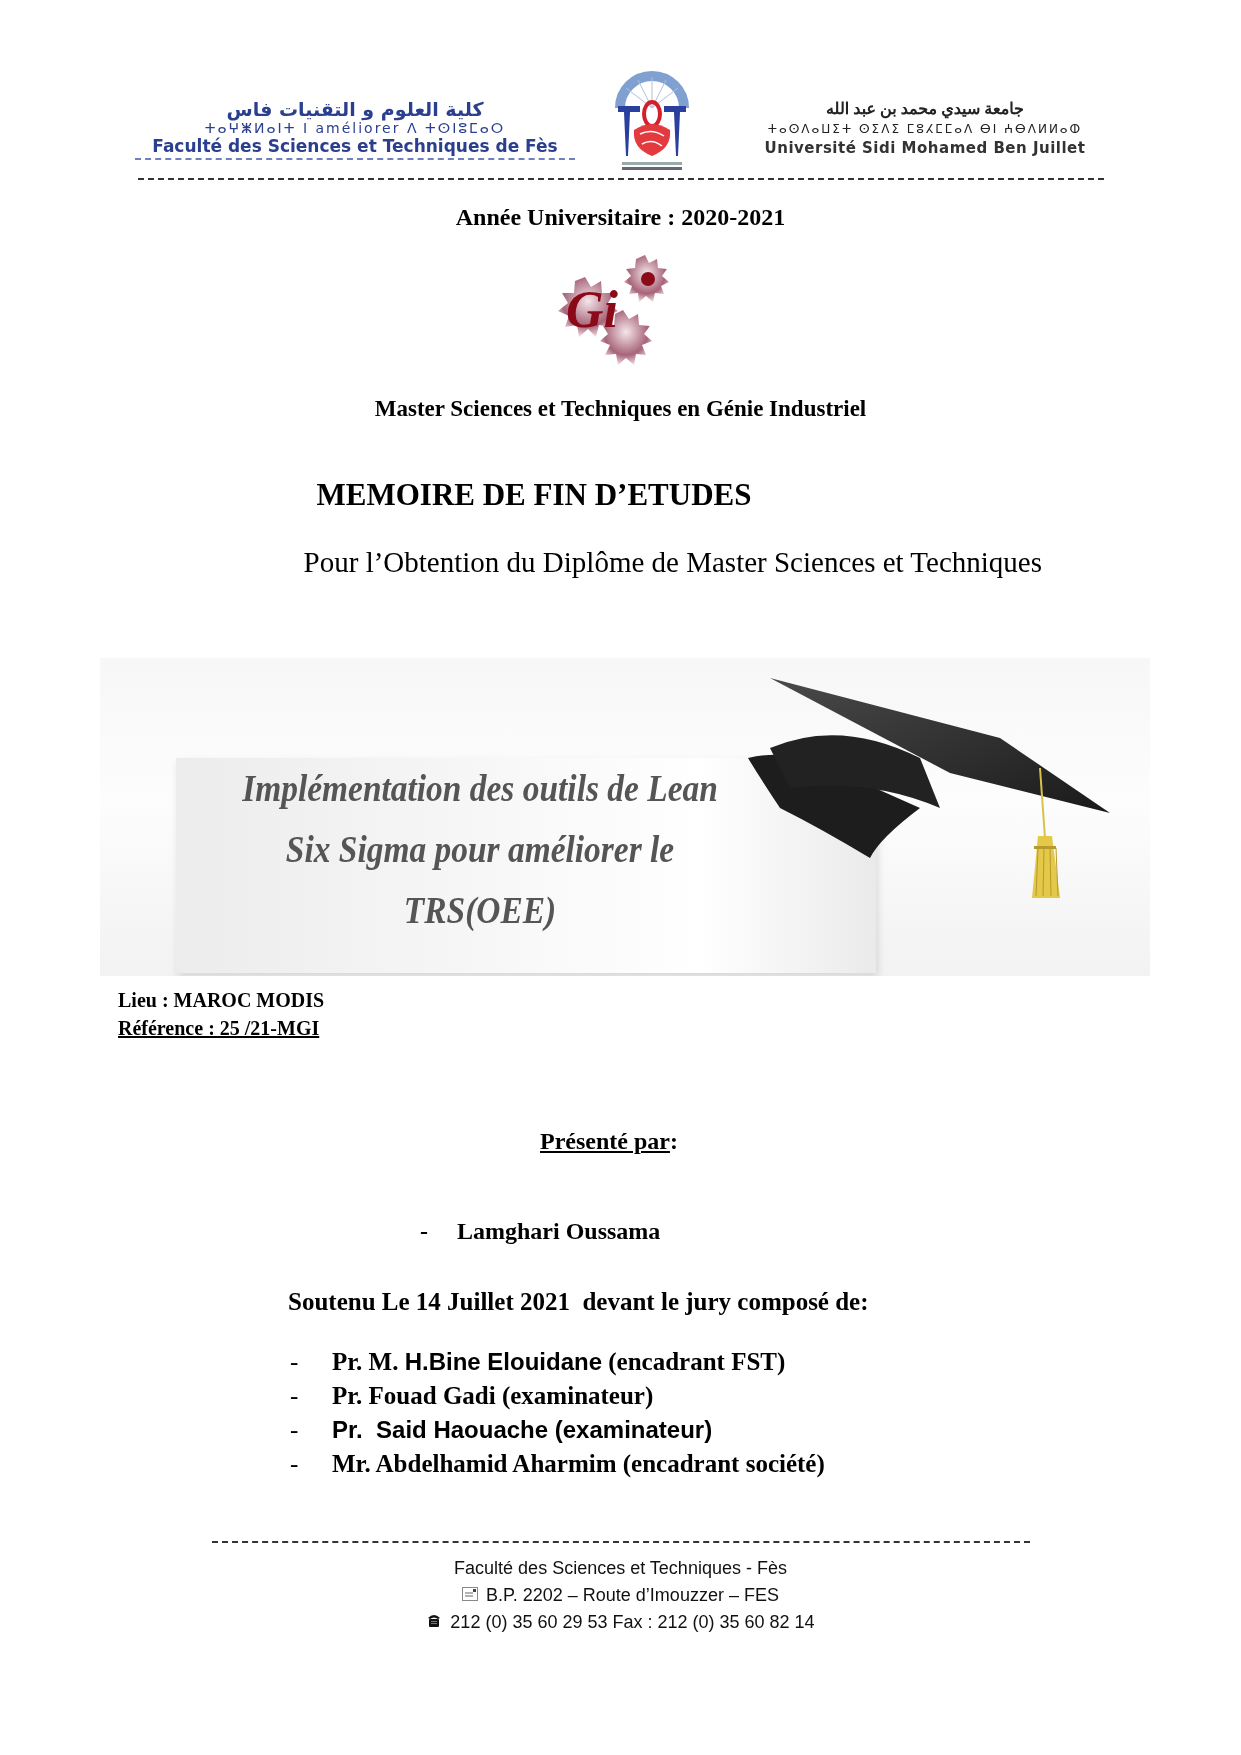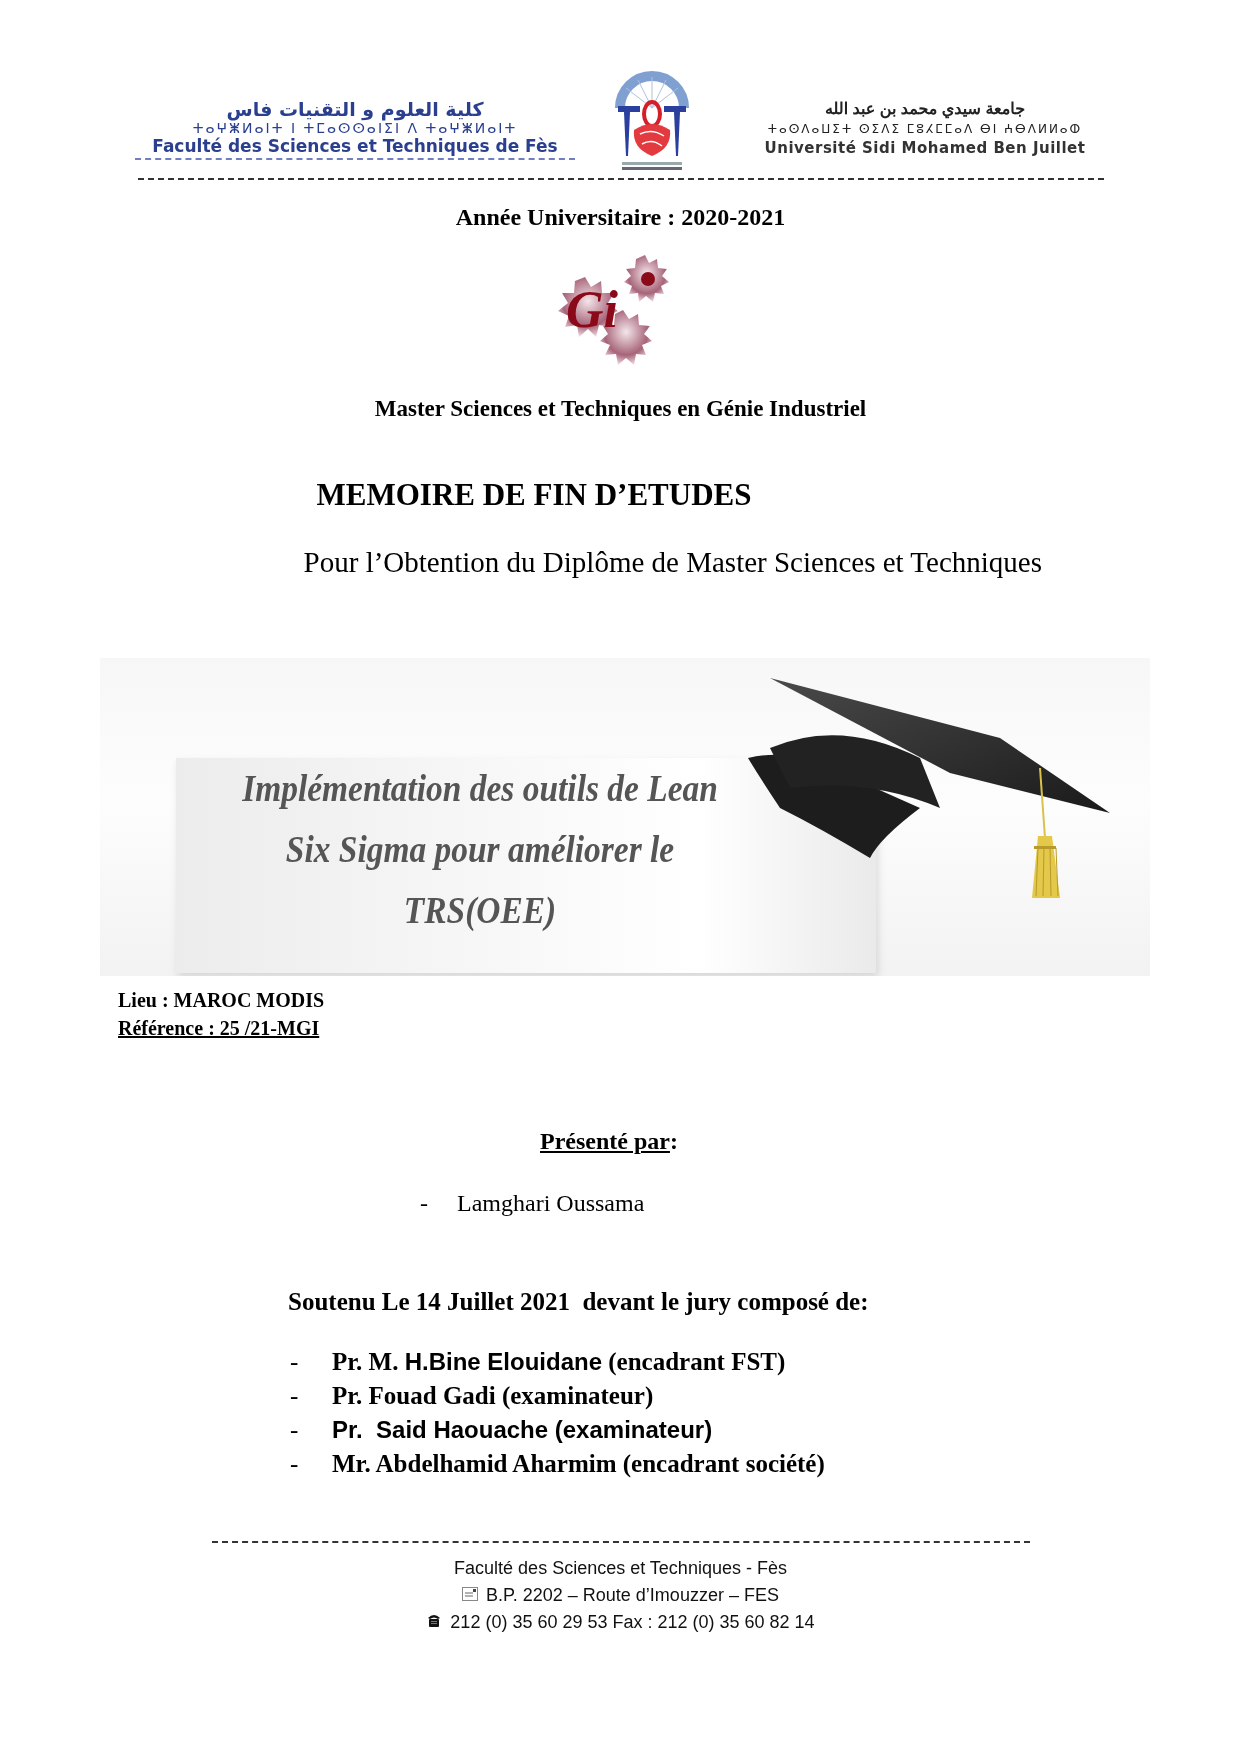--- a/index.html
+++ b/index.html
@@ -9,21 +9,21 @@
     .abs { position: absolute; }
 
     
     .hdr-left { left: 125px; top: 98px; width: 460px; text-align: center; }
     .hdr-left .ar { font-family: "DejaVu Sans", sans-serif; font-size: 19px; font-weight: bold; color: #2b3f8f; line-height: 22px; direction: rtl; }
     .hdr-left .tf { font-family: "DejaVu Sans", sans-serif; font-size: 14px; color: #2b3f8f; letter-spacing: 2px; line-height: 16px; }
     .hdr-left .fr { font-family: "DejaVu Sans", sans-serif; font-size: 17px; font-weight: bold; color: #2b3f8f; line-height: 20px; }
     .hdr-left .deco { margin: 2px auto 0; width: 440px; height: 4px; border-top: 2px dashed #6f7fbf; }
 
     .hdr-right { left: 735px; top: 98px; width: 380px; text-align: center; }
-    .hdr-right .ar { font-family: Liberation Sans, sans-serif; font-size: 16px; font-weight: bold; color: #222; line-height: 22px; direction: rtl; }
+    .hdr-right .ar { font-family: Liberation Serif, serif; font-size: 16px; font-weight: bold; color: #222; line-height: 22px; direction: rtl; }
     .hdr-right .tf { font-family: "DejaVu Sans", sans-serif; font-size: 12px; color: #222; letter-spacing: 2px; line-height: 18px; }
     .hdr-right .fr { font-family: "DejaVu Sans", sans-serif; font-size: 15px; font-weight: bold; color: #333; line-height: 20px; letter-spacing: 0.5px; }
 
     .emblem { left: 612px; top: 68px; width: 80px; height: 110px; }
 
     .dash-top { left: 138px; top: 178px; width: 966px; height: 0; border-top: 2px dashed #333; }
 
     .annee { left: 0; width: 1241px; top: 204px; text-align: center; font-size: 24px; font-weight: bold; }
 
     .gi-logo { left: 548px; top: 255px; width: 135px; height: 115px; }
@@ -36,41 +36,41 @@
     .banner { left: 100px; top: 658px; width: 1050px; height: 318px; background: linear-gradient(180deg, #f7f7f7 0%, #fdfdfd 45%, #f2f2f2 100%); overflow: hidden; }
     .card { left: 76px; top: 100px; width: 700px; height: 215px; background: linear-gradient(90deg, #ececec 0%, #f6f6f6 40%, #ffffff 75%, #eaeaea 100%); box-shadow: 2px 4px 8px rgba(0,0,0,0.12); }
     .card-title { left: 70px; top: 100px; width: 620px; text-align: center; font-family: "Liberation Serif", serif; font-style: italic; font-weight: bold; font-size: 38px; line-height: 61px; color: #555; transform: scaleX(0.88); transform-origin: center top; }
     .cap { left: 520px; top: 0; width: 530px; height: 318px; }
 
     .lieu { left: 118px; top: 989px; font-size: 20px; font-weight: bold; }
     .ref { left: 118px; top: 1017px; font-size: 20px; font-weight: bold; text-decoration: underline; }
 
     .presente { left: 540px; top: 1128px; font-size: 24px; font-weight: bold; }
     .presente u { text-decoration: underline; text-align: right; }
-    .student { left: 420px; top: 1190px; font-size: 24px; font-weight: normal; }
+    .student { left: 420px; top: 1218px; font-size: 24px; font-weight: bold; }
     .student .dash { display: inline-block; width: 37px; }
 
     .soutenu { left: 288px; top: 1288px; font-size: 25px; font-weight: bold; white-space: pre; }
 
     .jury { left: 290px; top: 1345px; }
     .jury .row { height: 34px; font-size: 25px; font-weight: bold; white-space: pre; display: flex; align-items: center; }
     .jury .row .dash { display: inline-block; width: 42px; font-weight: normal; }
     .jury .sans { font-family: "Liberation Sans", sans-serif; font-size: 24px; }
 
     .dash-bot { left: 212px; top: 1541px; width: 818px; height: 0; border-top: 2px dashed #333; }
 
     .footer { left: 0; width: 1241px; top: 1555px; text-align: center; font-family: "Liberation Sans", sans-serif; font-size: 18px; line-height: 27px; color: #111; }
     .footer .icon { display: inline-block; margin-right: 8px; }
   </style>
 </head>
 <body>
 
 <div class="abs hdr-left">
   <div class="ar">كلية العلوم و التقنيات فاس</div>
-  <div class="tf">ⵜⴰⵖⵥⵍⴰⵏⵜ ⵏ ⵜⵎⴰⵙⵙⴰⵏⵉⵏ ⴷ ⵜⴰⵖⵥⵍⴰⵏⵜ</div>
+  <div class="tf">ⵜⴰⵖⵥⵍⴰⵏⵜ ⵏ améliorer ⴷ ⵜⵙⵏⵓⵎⴰⵔ</div>
   <div class="fr">Faculté des Sciences et Techniques de Fès</div>
   <div class="deco"></div>
 </div>
 
 <div class="abs emblem">
   <svg width="80" height="110" viewBox="0 0 80 110">
     <path d="M8 40 A32 32 0 0 1 72 40" fill="none" stroke="#7fa0d0" stroke-width="10"></path>
     <g stroke="#b0c0e0" stroke-width="1">
       <line x1="40" y1="40" x2="14" y2="20"></line>
         <line x1="40" y1="40" x2="26" y2="12"></line>

